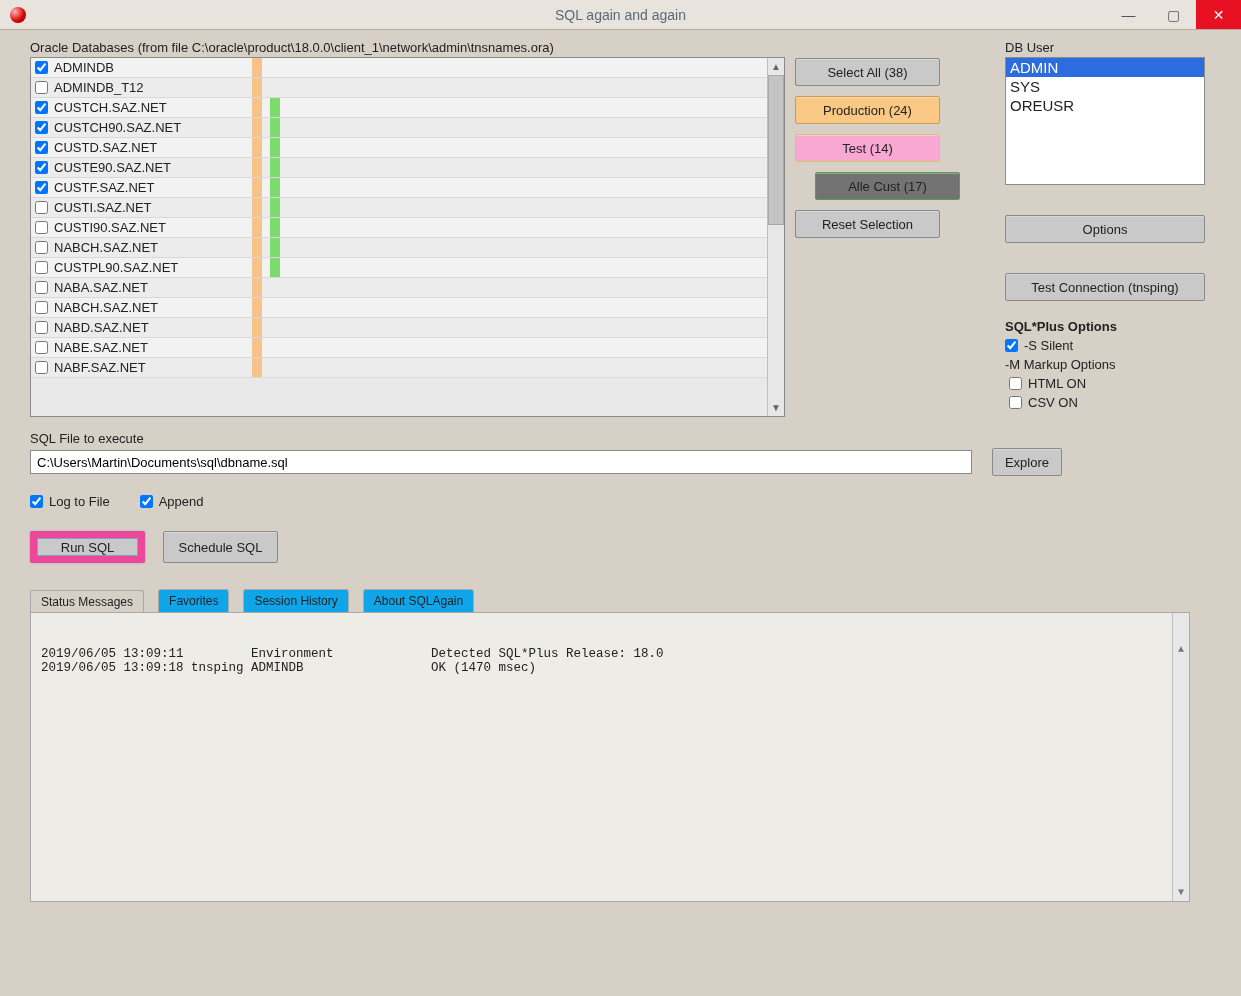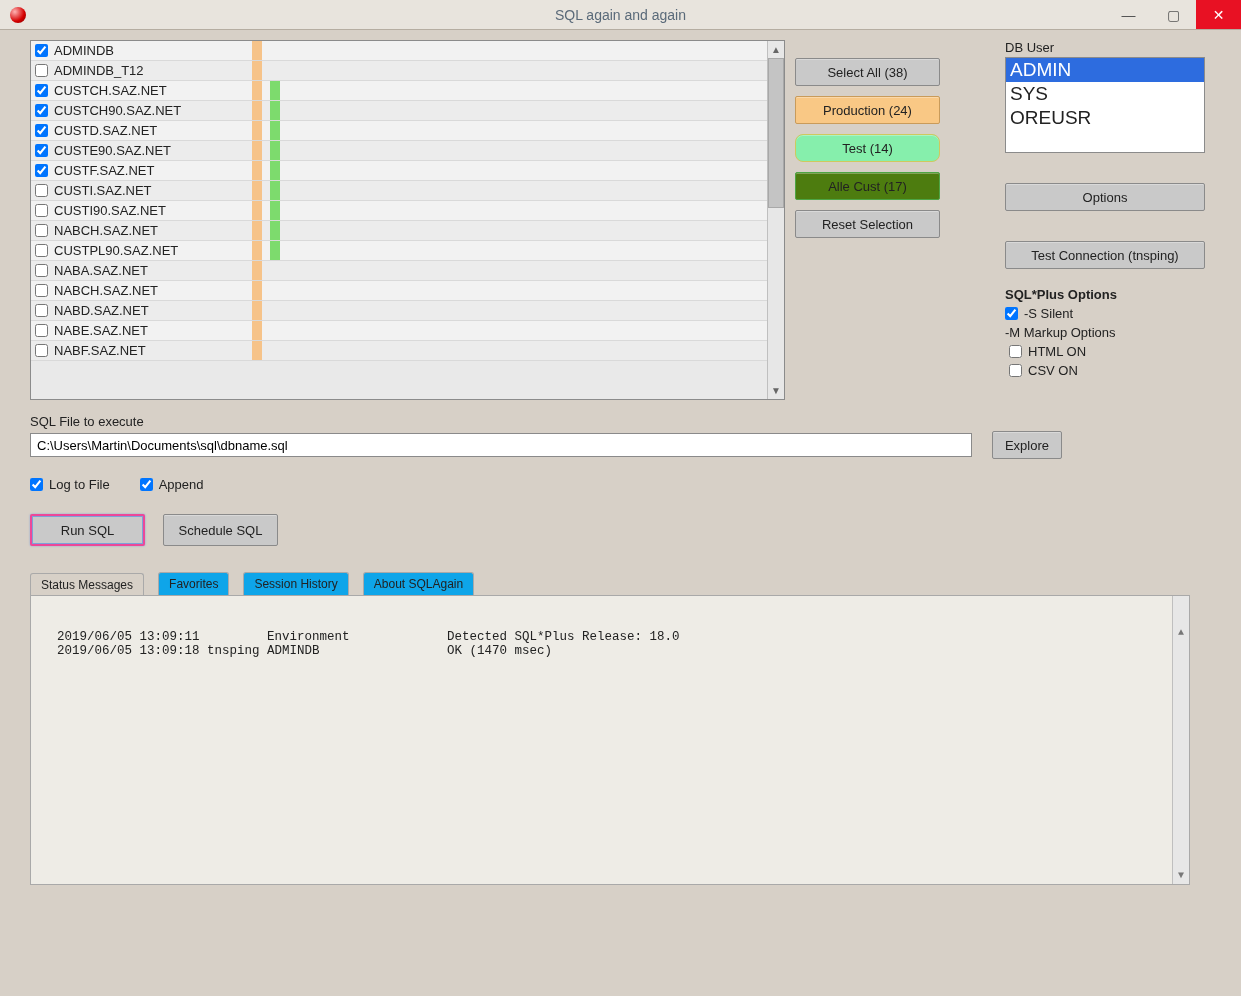--- a/index.html
+++ b/index.html
@@ -133,36 +133,36 @@
     border:1px solid #8a8a8a;
     background:#c9c9c9;
     font-size:13px;
     display:flex;align-items:center;justify-content:center;
     cursor:pointer;
     border-radius:2px;
     box-shadow: inset 0 1px 0 rgba(255,255,255,0.3);
   }
   .btn.wide { width: 145px; }
   .btn.prod { background:#f9c885; border-color:#c99b5a; }
-  .btn.test { background:#86efac; border-color:#cfc95e;border-radius:8px; }
-  .btn.cust { background:#4d7c0f; border-color:#4da544; }
+  .btn.test { background:#f9a8d4; border-color:#cfc95e; }
+  .btn.cust { background:#737373; border-color:#4da544;margin-left:20px; }
   .btn.options { width:200px; }
   .btn.primary {
-    border:2px solid #ec4899;
+    border:7px solid #ec4899;
     box-shadow: 0 0 0 1px #7da0d8 inset, 0 0 2px #7da0d8;
   }
   
   .rightcol { }
   .userlist {
     border:1px solid #8b8b8b;
     background:#fff;
-    height:96px;
+    height:128px;
     width:200px;
     overflow:hidden;
-    font-size:19px;
+    font-size:15px;
   }
   .userlist .urow { padding:1px 4px; }
   .userlist .urow.sel { background:#2d6cdf; color:#fff; }
   .section-head { font-weight:bold; margin-top:18px; margin-bottom:4px; }
   .checkrow { display:flex;align-items:center;gap:6px;margin:4px 0; }
   .checkrow input { width:13px;height:13px;margin:0; }
   
   .file-area { margin-top:14px; }
   .hflex { display:flex; align-items:center; gap:20px; }
   .textinput {
@@ -200,21 +200,21 @@
     background:#eeece6;
     height:290px;
     width:1160px;
     position:relative;
     font-family: "Courier New", monospace;
     font-size:12.5px;
     padding:6px 10px;
     white-space:pre;
     overflow:hidden;
   }
-  .tabpanel .log-line { display:flex;margin-left:16px; }
+  .tabpanel .log-line { display:flex; }
   .tabpanel .c1 { width:210px; }
   .tabpanel .c2 { width:180px; }
   .tabpanel .scroll {
     position:absolute;
     right:0;top:0;bottom:0;
     width:17px;
     background:#e7e7e7;
     border-left:1px solid #bfbfbf;
   }
   .tabpanel .scroll .ar { height:17px;display:flex;align-items:center;justify-content:center;color:#777;font-size:10px;cursor:pointer;}
@@ -230,20 +230,21 @@
     <div class="wbtn">▢</div>
     <div class="wbtn close">✕</div>
   </div>
 </div>
 
 <div class="client">
 
   <div class="row1">
 
     <div class="dblist-wrap">
+      <div class="label">Oracle Databases (from file C:\oracle\product\18.0.0\client_1\network\admin\tnsnames.ora)</div>
       <div class="dblist">
         <div class="rows" id="db-rows">
             <div class="db-row">
               <input type="checkbox" checked="" style="">
               <span class="name">ADMINDB</span>
               <div class="mark1"></div>
               <div class="mark2"></div>
             </div>
             <div class="db-row">
               <input type="checkbox" style="">

